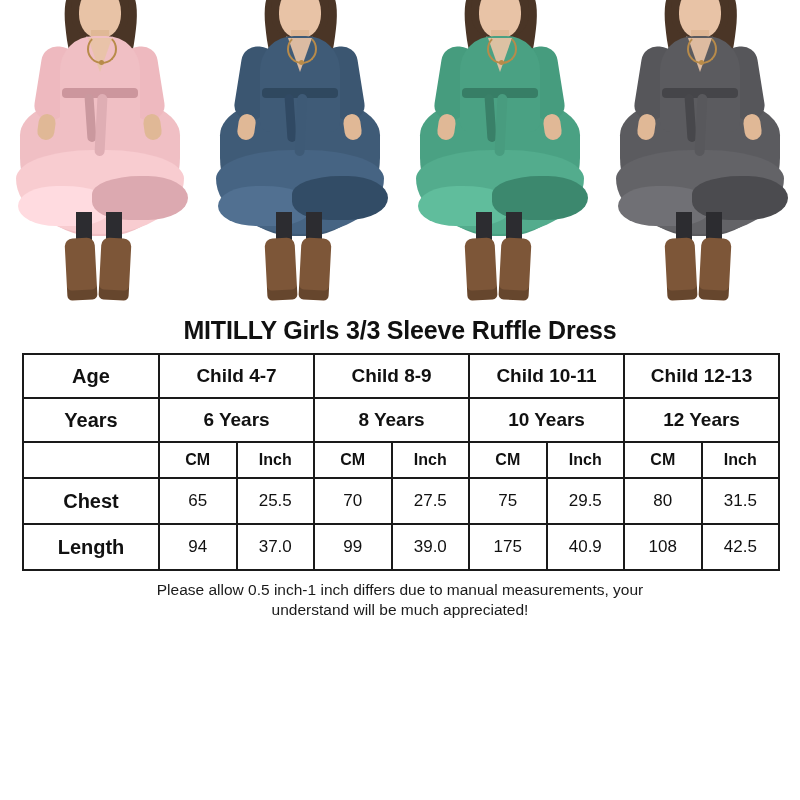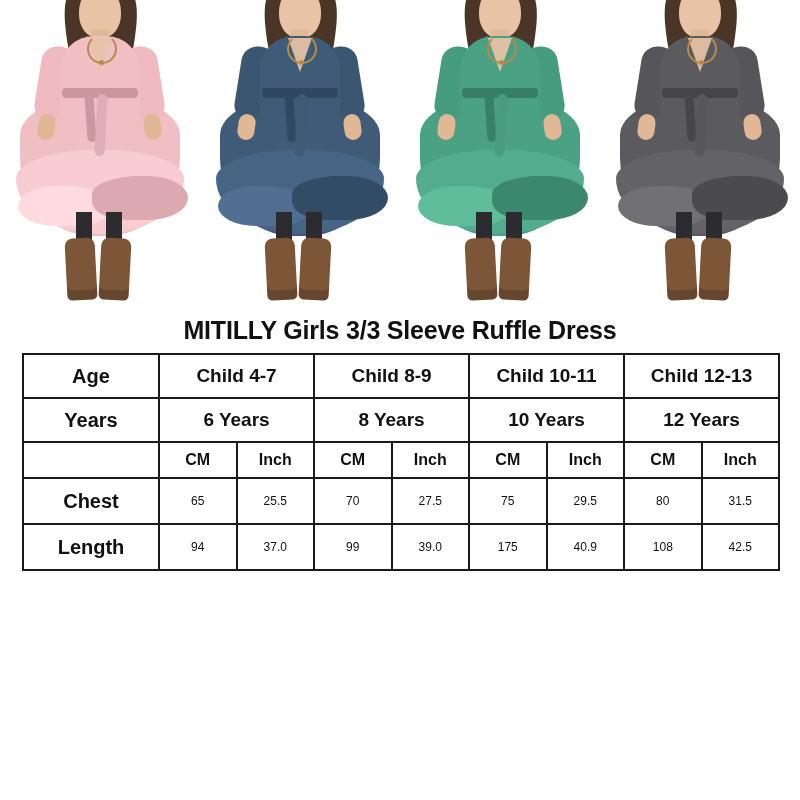--- a/index.html
+++ b/index.html
@@ -252,21 +252,21 @@
     font-weight: bold;
     margin-top: 6px;
   }
   .row-units td {
     height: 32px;
     font-size: 16px;
     font-weight: bold;
   }
   .row-data td {
     height: 42px;
-    font-size: 12px;
+    font-size: 17px;
   }
   .row-data td.label {
     font-size: 20px;
     font-weight: bold;
   }
   .blank-cell { border-left: 2px solid #1a1a1a; }
 
   
   .note {
     width: 800px;
@@ -460,14 +460,18 @@
           <td>39.0</td>
           <td>175</td>
           <td>40.9</td>
           <td>108</td>
           <td>42.5</td>
         </tr>
       </tbody>
     </table>
   </div>
 
+  <div class="note">
+    <span class="note-line">Please allow 0.5 inch-1 inch differs due to manual measurements, your</span>
+    <span class="note-line">understand will be much appreciated!</span>
+  </div>
 
 </div>
 
 </body></html>

